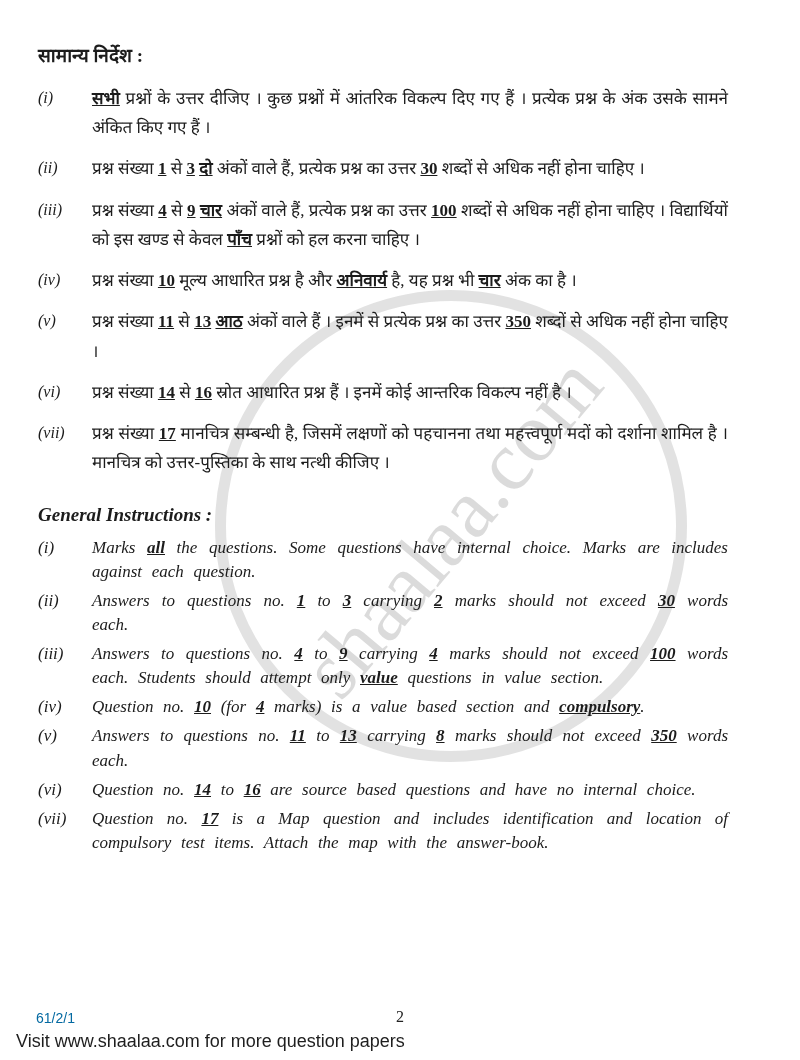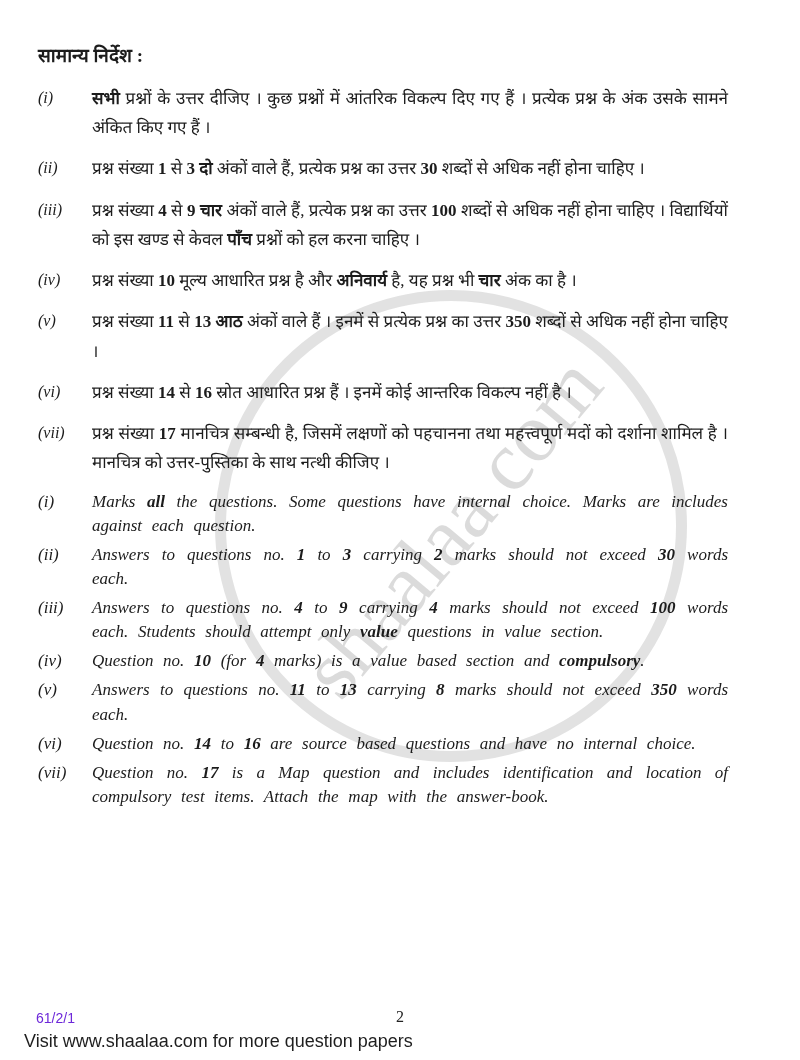--- a/index.html
+++ b/index.html
@@ -44,48 +44,48 @@
   .hindi .item {
     font-size:17px;
     line-height:1.72;
     margin-bottom:12px;
   }
   .hindi .num {
     flex:none; width:54px;
     font-style:italic; font-size:16px;
   }
   .body { flex:1; text-align:justify; }
-  .bold { font-weight:bold; }
+  .bold { font-weight:bold;text-decoration:underline; }
   
   .english-heading {
     margin-top:26px;
     margin-bottom:10px;
     font-size:19px;
     font-weight:bold; font-style:italic;
   }
   .english .item {
     font-style:italic;
     font-size:17px;
     line-height:1.42;
     margin-bottom:5px;
   }
   .english .num { flex:none; width:54px; }
   .english .body { word-spacing:0.32em; }
   
   .footer-code {
     position:absolute; left:36px; bottom:34px;
-    font-size:14px; color:#6d28d9;
+    font-size:14px; color:#0369a1;
     font-family:"Liberation Sans", sans-serif;
   }
   .footer-page {
     position:absolute; left:0; right:0; bottom:34px;
     text-align:center; font-size:16px; color:#222;
   }
   .visit-line {
-    position:absolute; left:24px; bottom:8px;
+    position:absolute; left:16px; bottom:8px;
     font-size:18px; color:#1e1e1e;
     font-family:"Liberation Sans", sans-serif;
   }
 </style>
 </head>
 <body>
 
 <div class="watermark">
   <div class="wm-text">shaalaa.com</div>
 </div>
@@ -127,20 +127,21 @@
         </div>
 
         <div class="item">
           <span class="num">(vii)</span>
           <span class="body"><span>प्रश्न संख्या </span><span class="bold">17</span><span> मानचित्र सम्बन्धी है, जिसमें लक्षणों को पहचानना तथा महत्त्वपूर्ण मदों को दर्शाना शामिल है । मानचित्र को उत्तर-पुस्तिका के साथ नत्थी कीजिए ।</span></span>
         </div>
       </div>
   </section>
 
   <section class="english">
+    <h2 class="english-heading">General Instructions :</h2>
     <div class="items">
 
         <div class="item">
           <span class="num">(i)</span>
           <span class="body"><span>Marks </span><span class="bold">all</span><span> the questions. Some questions have internal choice. Marks are includes against each question.</span></span>
         </div>
 
         <div class="item">
           <span class="num">(ii)</span>
           <span class="body"><span>Answers to questions no. </span><span class="bold">1</span><span> to </span><span class="bold">3</span><span> carrying </span><span class="bold">2</span><span> marks should not exceed </span><span class="bold">30</span><span> words each.</span></span>

